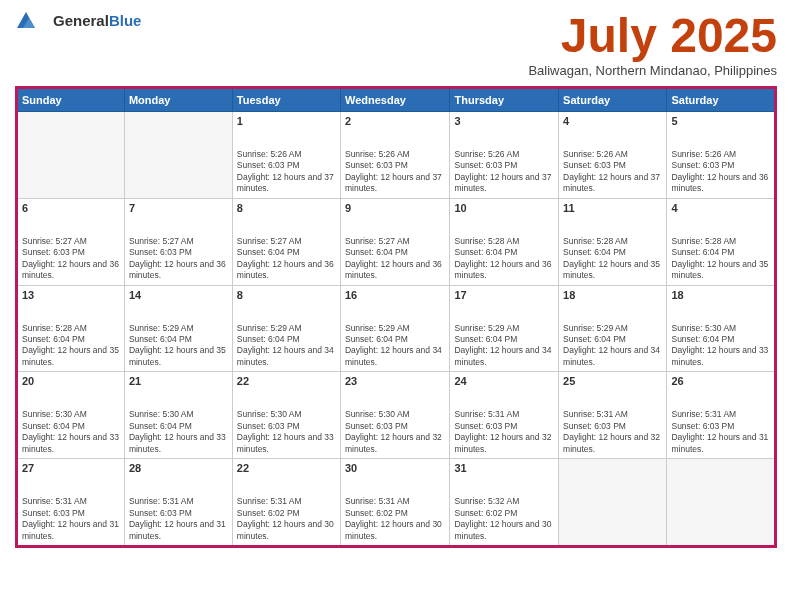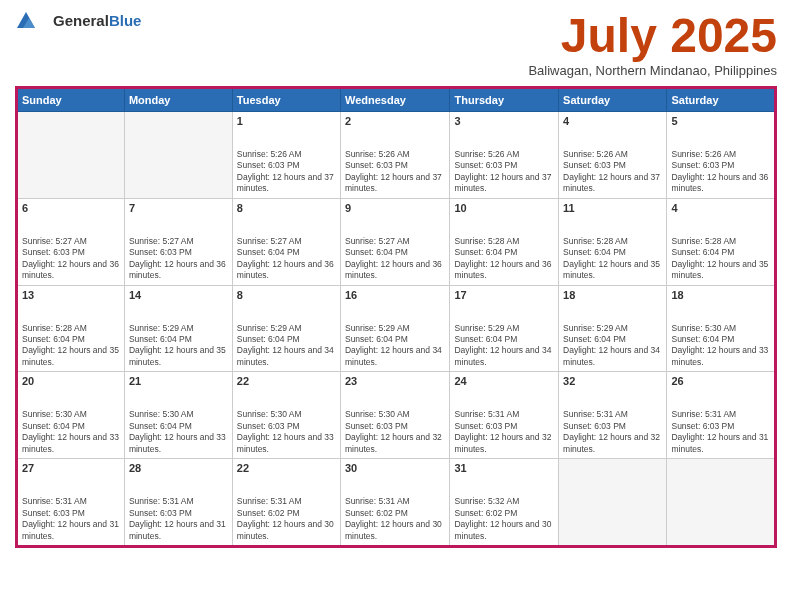--- a/index.html
+++ b/index.html
@@ -271,21 +271,21 @@
 Sunset: 6:03 PM
 Daylight: 12 hours and 32 minutes.</div>
           </td>
           <td>
             <span class="day-num">24</span>
             <div class="day-info" style="white-space: pre-line;">Sunrise: 5:31 AM
 Sunset: 6:03 PM
 Daylight: 12 hours and 32 minutes.</div>
           </td>
           <td>
-            <span class="day-num">32</span>
+            <span class="day-num">25</span>
             <div class="day-info" style="white-space: pre-line;">Sunrise: 5:31 AM
 Sunset: 6:03 PM
 Daylight: 12 hours and 32 minutes.</div>
           </td>
           <td>
             <span class="day-num">26</span>
             <div class="day-info" style="white-space: pre-line;">Sunrise: 5:31 AM
 Sunset: 6:03 PM
 Daylight: 12 hours and 31 minutes.</div>
           </td>

